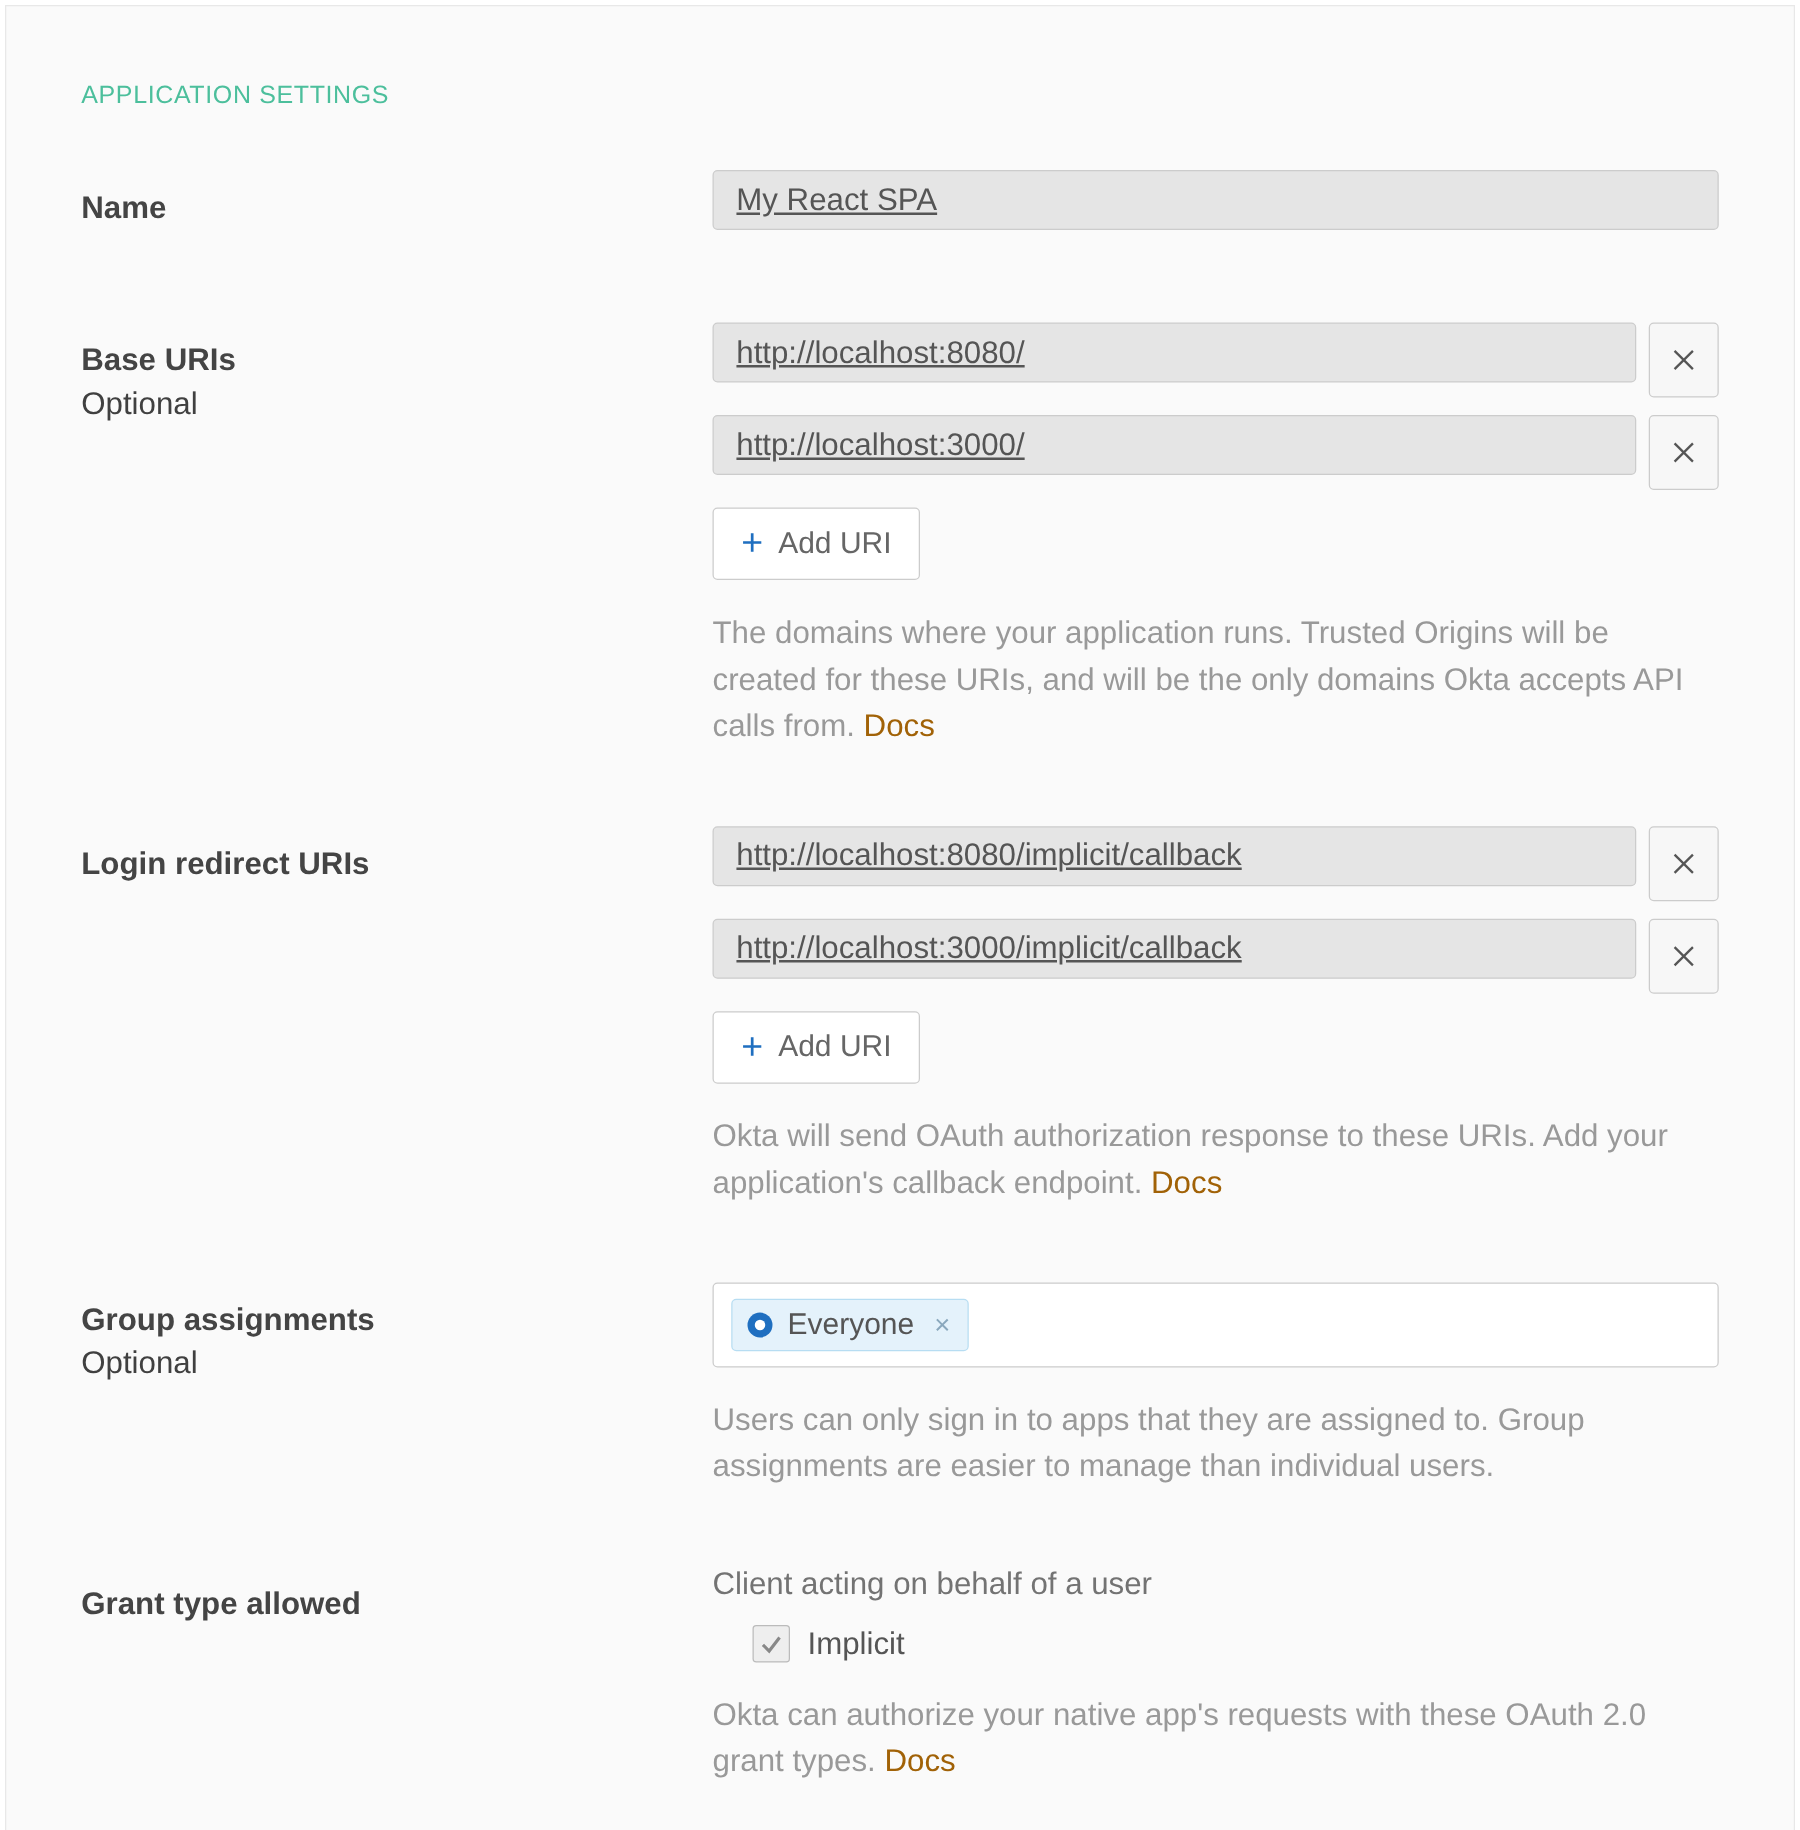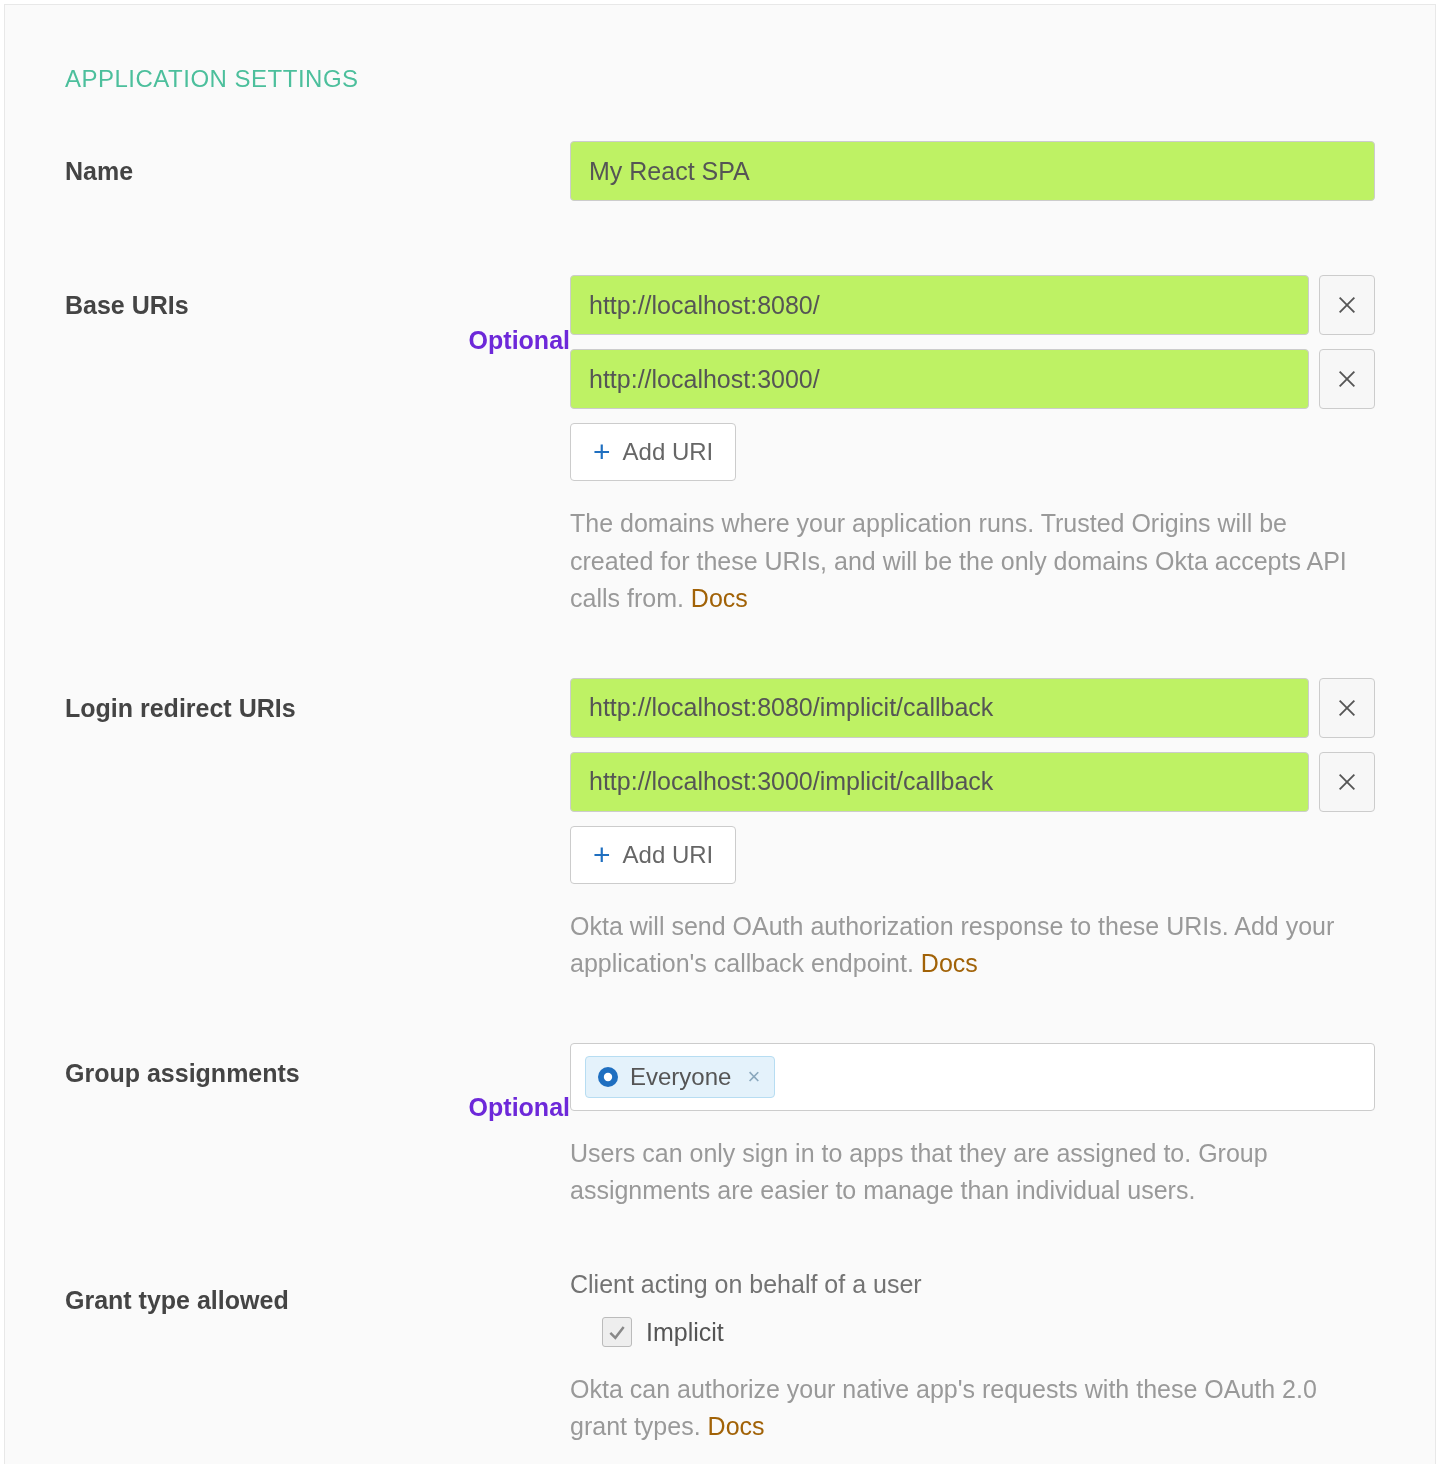--- a/index.html
+++ b/index.html
@@ -14,21 +14,21 @@
   }
   .panel {
     margin: 4px;
     border: 1px solid #e8e8e8;
     background: #fafafa;
     padding: 60px 60px 60px 60px;
     min-height: 1456px;
   }
   .section-title {
     color: #4cbf9c;
-    font-size: 24px;
+    font-size: 20px;
     font-weight: 500;
     letter-spacing: 0.5px;
     margin-bottom: 48px;
   }
   .row {
     display: flex;
     align-items: flex-start;
     margin-bottom: 60px;
   }
   .label-col {
@@ -37,46 +37,46 @@
     flex-shrink: 0;
   }
   .label-col .label {
     font-size: 25px;
     font-weight: 600;
     color: #444;
     line-height: 1.3;
   }
   .label-col .sublabel {
     font-size: 25px;
-    font-weight: 700;
-    color: #6d28d9;
+    font-weight: 400;
+    color: #404040;
     line-height: 1.3;
     margin-top: 2px;
-    text-align: right;
   }
   .field-col {
     flex: 1;
     min-width: 0;
   }
   .input-wrap {
     display: flex;
     align-items: stretch;
     gap: 10px;
     margin-bottom: 14px;
   }
   input.text {
     flex: 1;
-    height: 60px;
+    height: 48px;
     border: 1px solid #ccc;
     border-radius: 4px;
     font-size: 25px;
     padding: 0 18px;
     color: #555;
-    background: #bef264;
+    background: #e5e5e5;
     outline: none;
+    text-decoration: underline;
   }
   .remove-btn {
     width: 56px;
     height: 60px;
     border: 1px solid #ccc;
     border-radius: 4px;
     background: #f7f7f7;
     cursor: pointer;
     display: flex;
     align-items: center;

